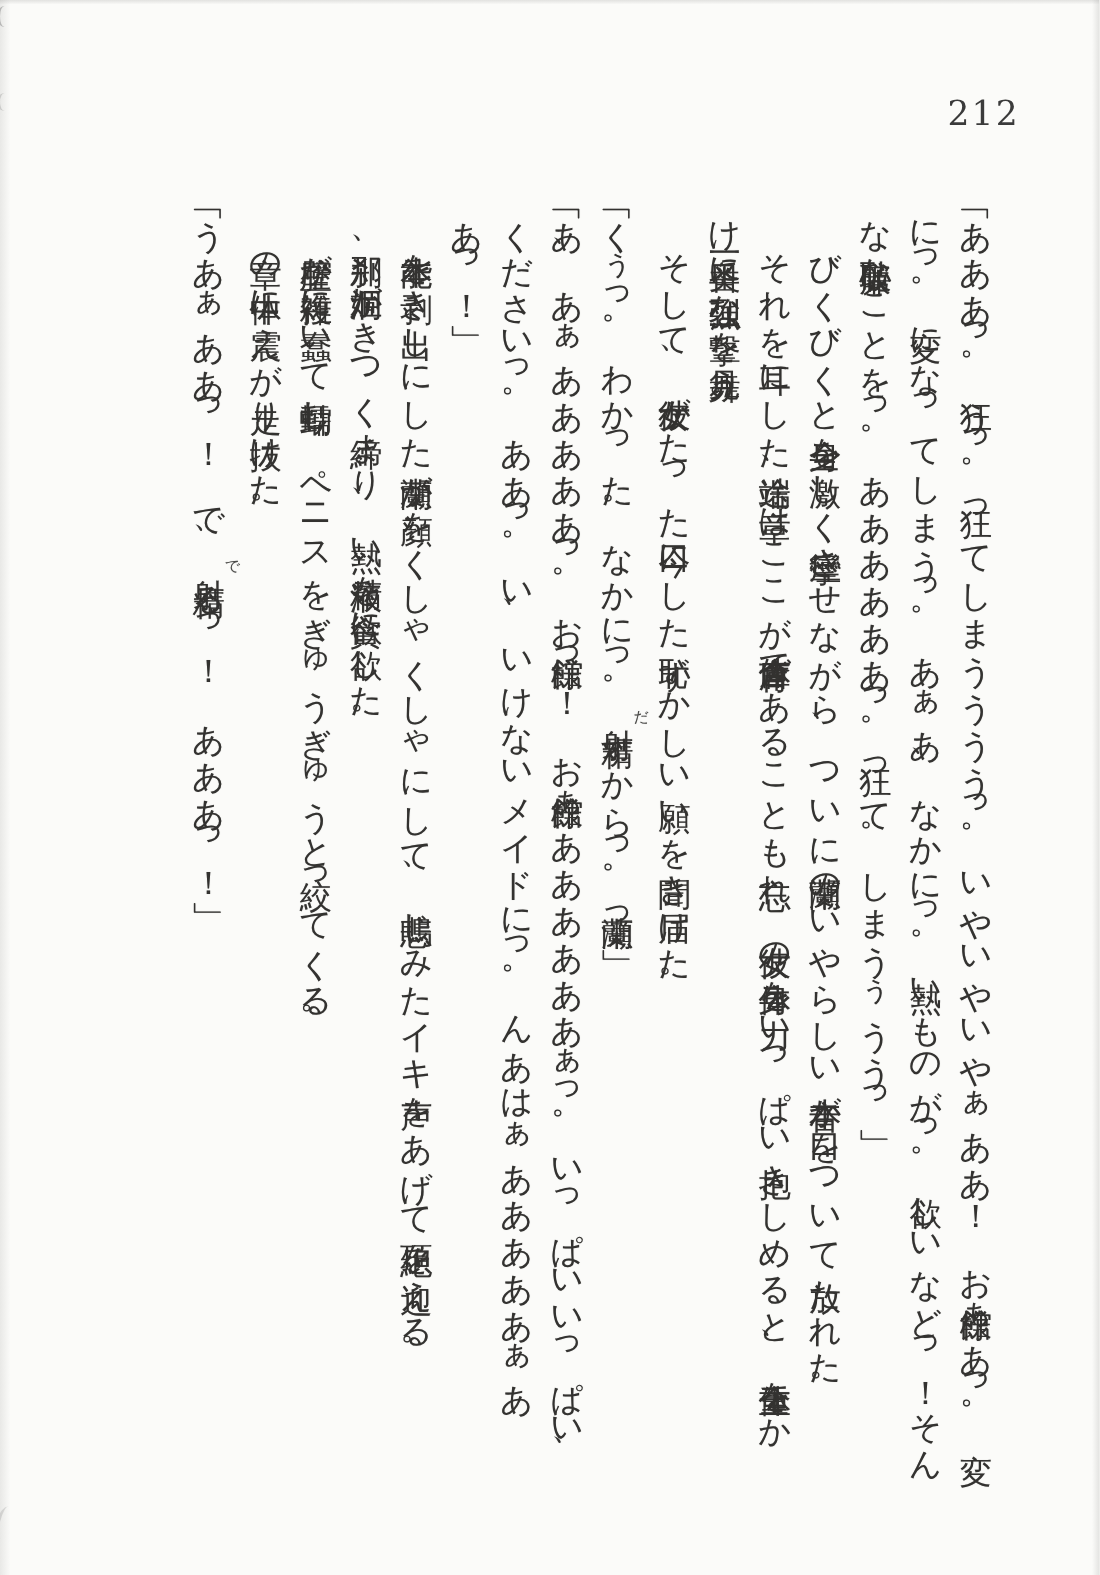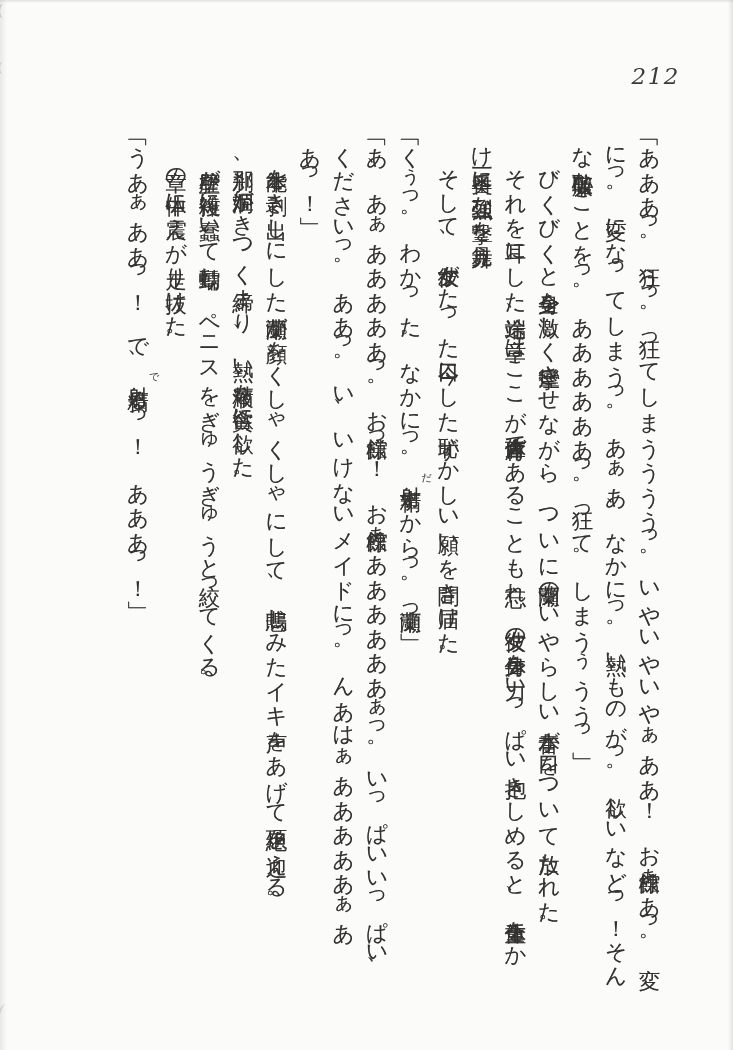--- a/index.html
+++ b/index.html
@@ -37,21 +37,20 @@
   }
   .artifact.a1 { top: 4px; }
   .artifact.a2 { top: 62px; height: 12px; opacity: .6; }
   .artifact.a3 { top: 1004px; height: 22px; transform: rotate(14deg); opacity: .5; }
 
   .page-number {
     position: absolute;
     top: 63px;
     right: 53px;
     font-size: 23px;
-    font-style: italic;
     letter-spacing: 1.5px;
     color: #3b3b3b;
   }
 
   .text-block {
     position: absolute;
     top: 132px;
     right: 67px;
     height: 845px;
     writing-mode: vertical-rl;

